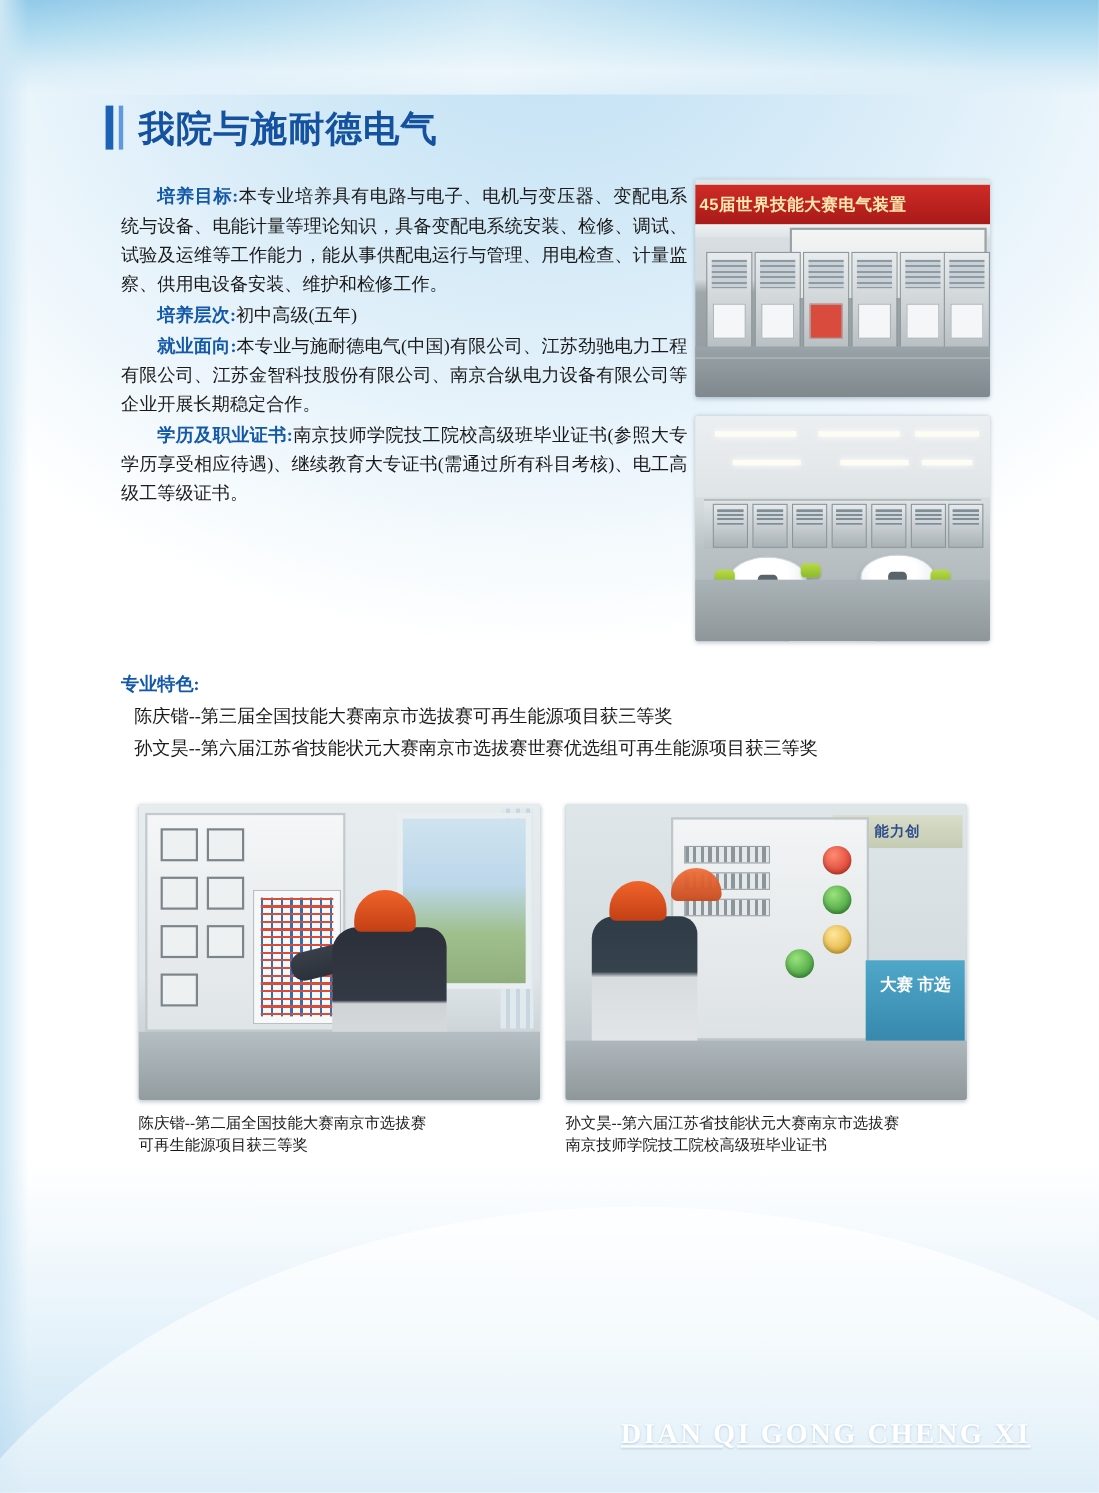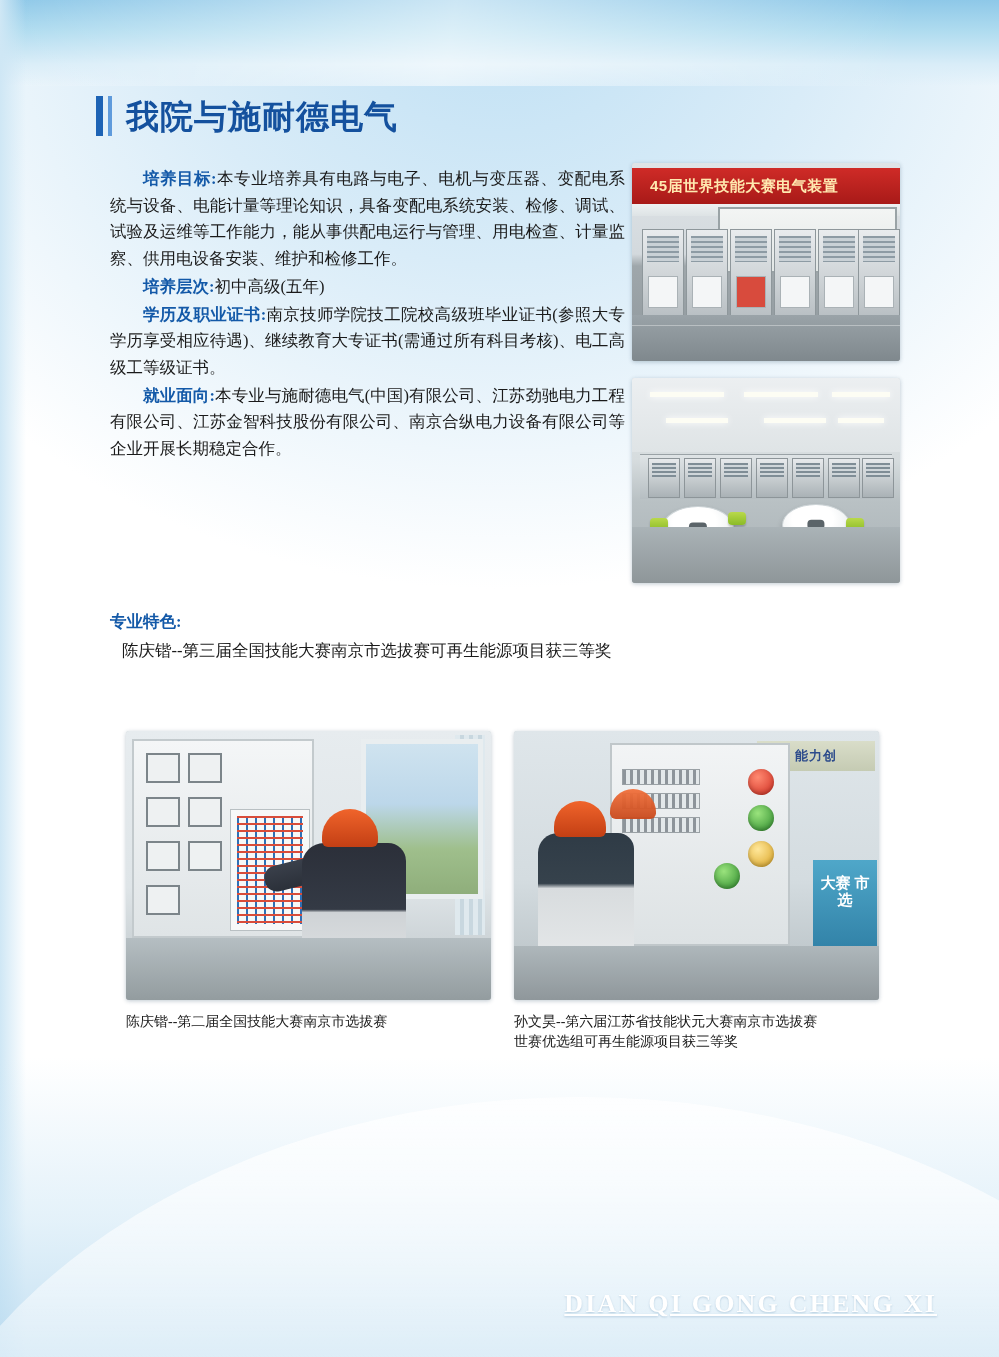--- a/index.html
+++ b/index.html
@@ -164,21 +164,21 @@
   
   .scene { position: absolute; inset: 0; }
 
   
   .lab1 { background: linear-gradient(180deg,#dfe4e7 0%, #d3d9dd 46%, #9fa7ab 52%, #8e979c 100%); }
   .lab1 .banner {
     position: absolute; left: 0; right: 0; top: 5px; height: 36px;
     background: linear-gradient(180deg,#cf2b27,#a81a18);
     color: #ffe9b0; font-family: "Liberation Sans", sans-serif;
     font-weight: bold; font-size: 15px; letter-spacing: 0.5px;
-    display: flex; align-items: center; padding-left: 18px; overflow: hidden;
+    display: flex; align-items: center; padding-left: 4px; overflow: hidden;
   }
   .lab1 .wb {
     position: absolute; left: 86px; top: 44px; width: 175px; height: 62px;
     background: linear-gradient(180deg,#f3f5f4,#e2e7e6); border: 2px solid #9aa3a6;
   }
   .lab1 .ceil {
     position:absolute; left:0; right:0; top:41px; height:12px;
     background: linear-gradient(180deg,#eef1f2,#dde3e5);
   }
   .lab1 .cab {
@@ -337,21 +337,21 @@
     border-radius: 24px 24px 6px 6px;
     background: linear-gradient(180deg,#f2713c,#c8491c);
     opacity: 0.95;
   }
   .work2 .body2 {
     position: absolute; left: 24px; top: 102px; width: 96px; height: 168px;
     border-radius: 20px 16px 0 0;
     background: linear-gradient(180deg,#2f3b46 0%,#36424c 30%,#d8dcde 33%,#eceeef 100%);
   }
   .work2 .bag {
-    position: absolute; right: 2px; bottom: 44px; width: 64px; height: 96px;
+    position: absolute; right: 2px; bottom: 31px; width: 90px; height: 96px;
     background: linear-gradient(180deg,#4fa7c9,#2f7fa5);
     color: #fff; font-family: "Liberation Sans", sans-serif; font-size: 15px;
     font-weight: bold; text-align: center; line-height: 1.15; padding-top: 14px;
     box-sizing: border-box;
   }
   .work2 .floor3 {
     position: absolute; left: 0; right: 0; bottom: 0; height: 54px;
     background: linear-gradient(180deg,#aeb7bb,#8f979b);
   }
 </style>
@@ -369,27 +369,28 @@
   <span class="heading-bars">
     <i></i>
       <i class="thin"></i>
   </span>
   <span class="heading-title">我院与施耐德电气</span>
 </div>
 
 <div class="content">
   <p><span class="label">培养目标:</span><span>本专业培养具有电路与电子、电机与变压器、变配电系统与设备、电能计量等理论知识，具备变配电系统安装、检修、调试、试验及运维等工作能力，能从事供配电运行与管理、用电检查、计量监察、供用电设备安装、维护和检修工作。</span></p>
   <p><span class="label">培养层次:</span><span>初中高级(五年)</span></p>
+  <p><span class="label">就业面向:</span><span>本专业与施耐德电气(中国)有限公司、江苏劲驰电力工程有限公司、江苏金智科技股份有限公司、南京合纵电力设备有限公司等企业开展长期稳定合作。</span></p>
   <p><span class="label">学历及职业证书:</span><span>南京技师学院技工院校高级班毕业证书(参照大专学历享受相应待遇)、继续教育大专证书(需通过所有科目考核)、电工高级工等级证书。</span></p>
-  <p><span class="label">就业面向:</span><span>本专业与施耐德电气(中国)有限公司、江苏劲驰电力工程有限公司、江苏金智科技股份有限公司、南京合纵电力设备有限公司等企业开展长期稳定合作。</span></p>
 </div>
 
 <div class="wide-block">
   <span class="label">专业特色:</span>
   <span class="ach">陈庆锴--第三届全国技能大赛南京市选拔赛可再生能源项目获三等奖</span>
+  <span class="ach">孙文昊--第六届江苏省技能状元大赛南京市选拔赛世赛优选组可再生能源项目获三等奖</span>
 </div>
 
 <div class="photo photo-tr1">
   <div class="scene lab1">
     <div class="banner">45届世界技能大赛电气装置</div>
     <div class="ceil"></div>
     <div class="wb"></div>
     <div class="fan"></div>
     <div class="cab" style="left:10px;"></div>
     <div class="cab" style="left:54px;"></div>
@@ -475,19 +476,20 @@
     <div class="body2"></div>
     <div class="helmet2"></div>
     <div class="helmet3"></div>
     <div class="bag">大赛 市选</div>
     <div class="floor3"></div>
   </div>
 </div>
 
 <div class="caption cap-1">
   <div>陈庆锴--第二届全国技能大赛南京市选拔赛</div>
+  <div>可再生能源项目获三等奖</div>
 </div>
 <div class="caption cap-2">
   <div>孙文昊--第六届江苏省技能状元大赛南京市选拔赛</div>
-  <div>世赛优选组可再生能源项目获三等奖</div>
+  <div>南京技师学院技工院校高级班毕业证书</div>
 </div>
 
 <div class="footer-word">DIAN QI GONG CHENG XI</div>
 
 </body></html>

